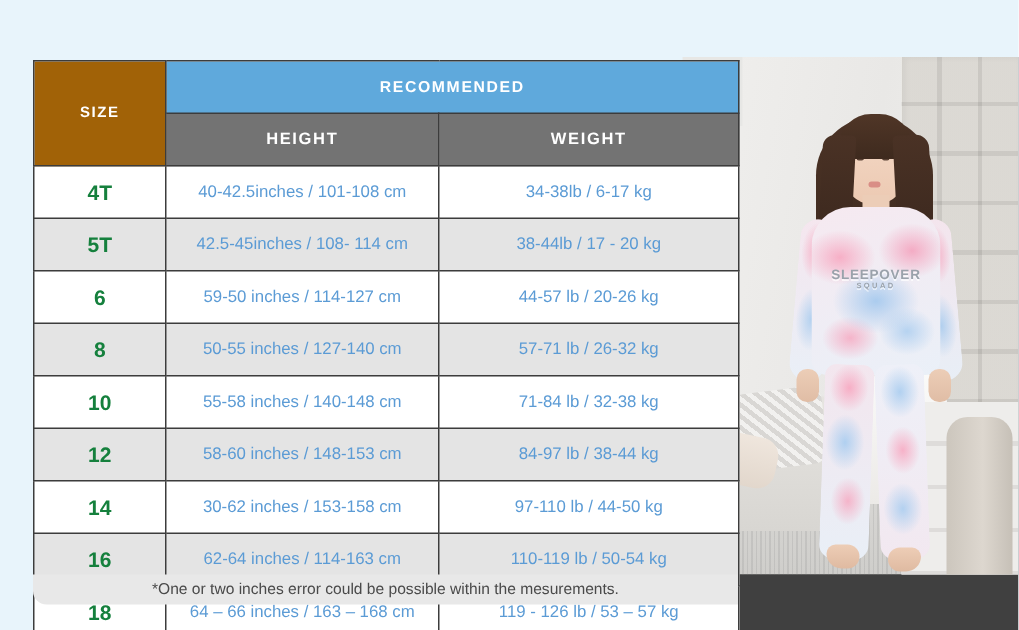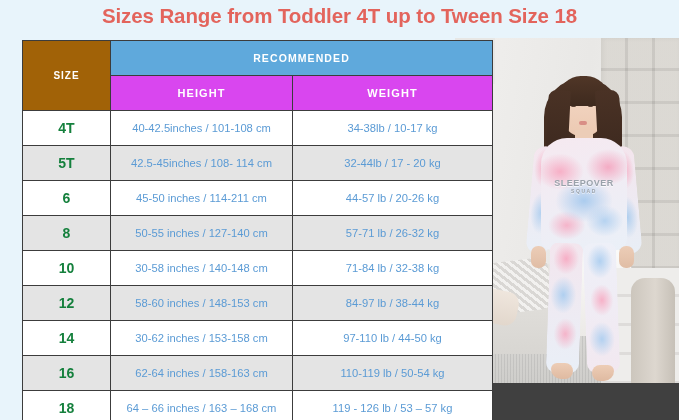--- a/index.html
+++ b/index.html
@@ -201,21 +201,21 @@
     width:88px;
     background:#a16207;color:#ffffff;
     font-size:10px;font-weight:bold;letter-spacing:1px;
   }
   th.rec-head{
     background:#5fa9dc;color:#ffffff;
     font-size:10.5px;font-weight:bold;letter-spacing:1.1px;
     height:18px;
   }
   th.sub-head{
-    background:#d946ef;color:#ffffff;
+    background:#737373;color:#ffffff;
     font-size:11px;font-weight:bold;letter-spacing:1.1px;
     height:18px;
   }
   col.c-size{width:88px;}
   col.c-height{width:182px;}
   col.c-weight{width:200px;}
 
   td.size-cell{
     font-size:14px;font-weight:bold;color:#15803d;
   }
@@ -240,21 +240,20 @@
     background:#e7e7e5;
     border-bottom-left-radius:26px;
     pointer-events:none;
   }
 </style>
 </head>
 <body>
 
 <div class="page">
 
-  <div class="title">Sizes Range from Toddler 4T up to Tween Size 18</div>
 
   <div class="photo-panel">
     <div class="photo">
       <div class="ph-wall"></div>
       <div class="ph-shelf"></div>
       <div class="ph-floor"></div>
       <div class="ph-sofa"></div>
       <div class="ph-pillow"></div>
       <div class="ph-pillow2"></div>
       <div class="ph-chair"></div>
@@ -304,60 +303,61 @@
         </tr>
         <tr>
           <th class="sub-head">HEIGHT</th>
           <th class="sub-head">WEIGHT</th>
         </tr>
       </thead>
       <tbody>
         <tr class="plain">
           <td class="size-cell">4T</td>
           <td class="val-cell">40-42.5inches / 101-108 cm</td>
-          <td class="val-cell">34-38lb / 10-17 kg</td>
+          <td class="val-cell">34-38lb / 6-17 kg</td>
         </tr>
         <tr class="alt">
           <td class="size-cell">5T</td>
           <td class="val-cell">42.5-45inches / 108- 114 cm</td>
-          <td class="val-cell">32-44lb / 17 - 20 kg</td>
+          <td class="val-cell">38-44lb / 17 - 20 kg</td>
         </tr>
         <tr class="plain">
           <td class="size-cell">6</td>
-          <td class="val-cell">45-50 inches / 114-211 cm</td>
+          <td class="val-cell">59-50 inches / 114-127 cm</td>
           <td class="val-cell">44-57 lb / 20-26 kg</td>
         </tr>
         <tr class="alt">
           <td class="size-cell">8</td>
           <td class="val-cell">50-55 inches / 127-140 cm</td>
           <td class="val-cell">57-71 lb / 26-32 kg</td>
         </tr>
         <tr class="plain">
           <td class="size-cell">10</td>
-          <td class="val-cell">30-58 inches / 140-148 cm</td>
+          <td class="val-cell">55-58 inches / 140-148 cm</td>
           <td class="val-cell">71-84 lb / 32-38 kg</td>
         </tr>
         <tr class="alt">
           <td class="size-cell">12</td>
           <td class="val-cell">58-60 inches / 148-153 cm</td>
           <td class="val-cell">84-97 lb / 38-44 kg</td>
         </tr>
         <tr class="plain">
           <td class="size-cell">14</td>
           <td class="val-cell">30-62 inches / 153-158 cm</td>
           <td class="val-cell">97-110 lb / 44-50 kg</td>
         </tr>
         <tr class="alt">
           <td class="size-cell">16</td>
-          <td class="val-cell">62-64 inches / 158-163 cm</td>
+          <td class="val-cell">62-64 inches / 114-163 cm</td>
           <td class="val-cell">110-119 lb / 50-54 kg</td>
         </tr>
         <tr class="plain">
           <td class="size-cell">18</td>
           <td class="val-cell">64 – 66 inches / 163 – 168 cm</td>
           <td class="val-cell">119 - 126 lb / 53 – 57 kg</td>
         </tr>
       </tbody>
     </table>
   </div>
 
+  <div class="footnote">*One or two inches error could be possible within the mesurements.</div>
 
 </div>
 
 </body></html>

